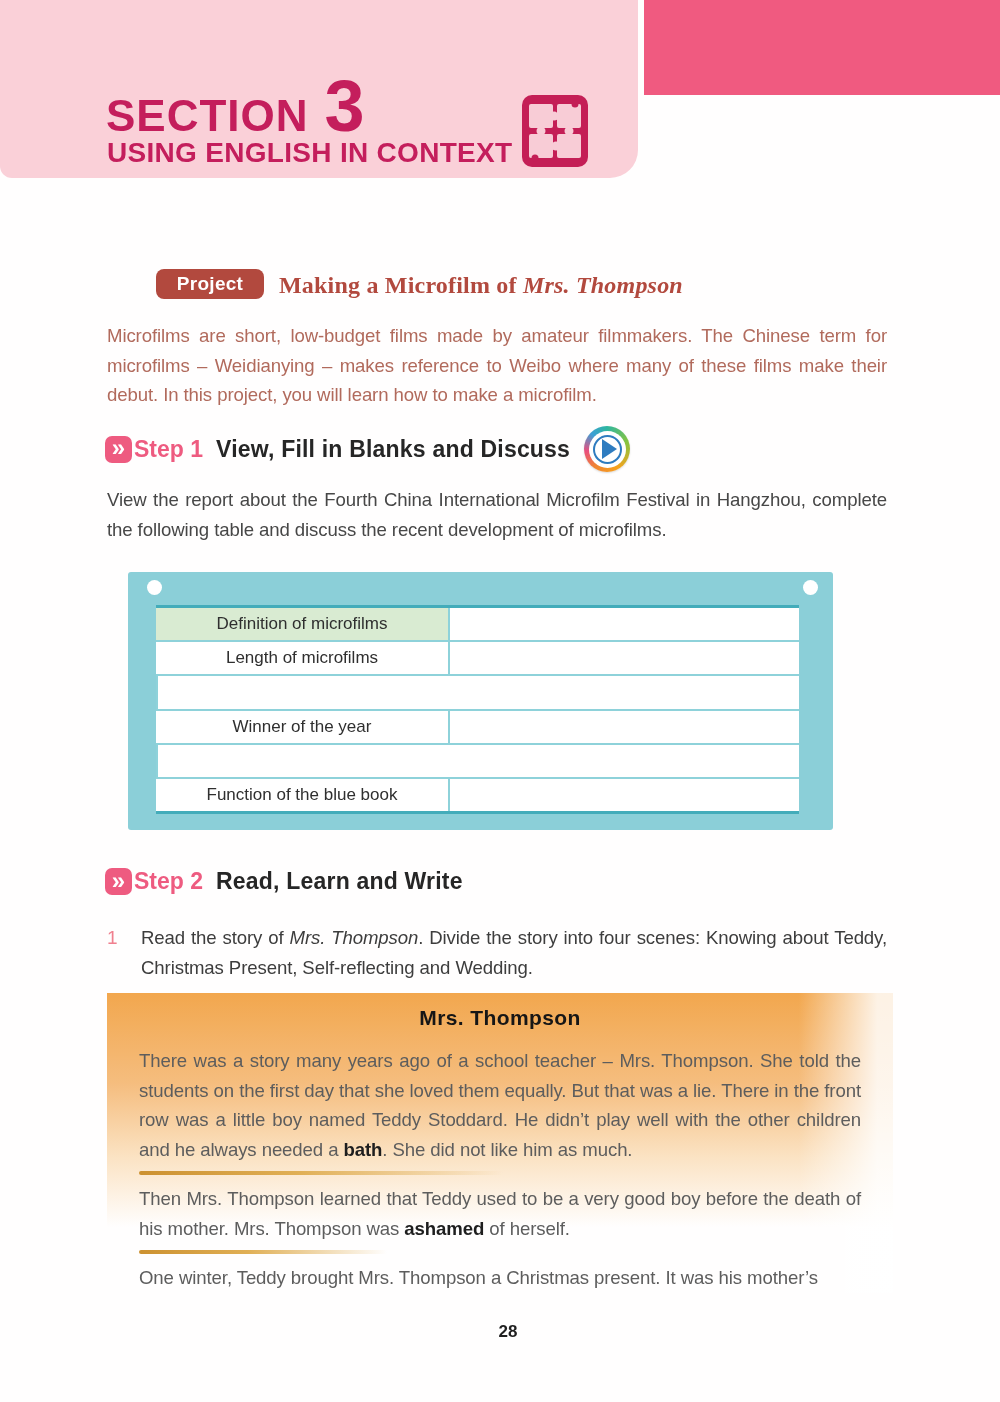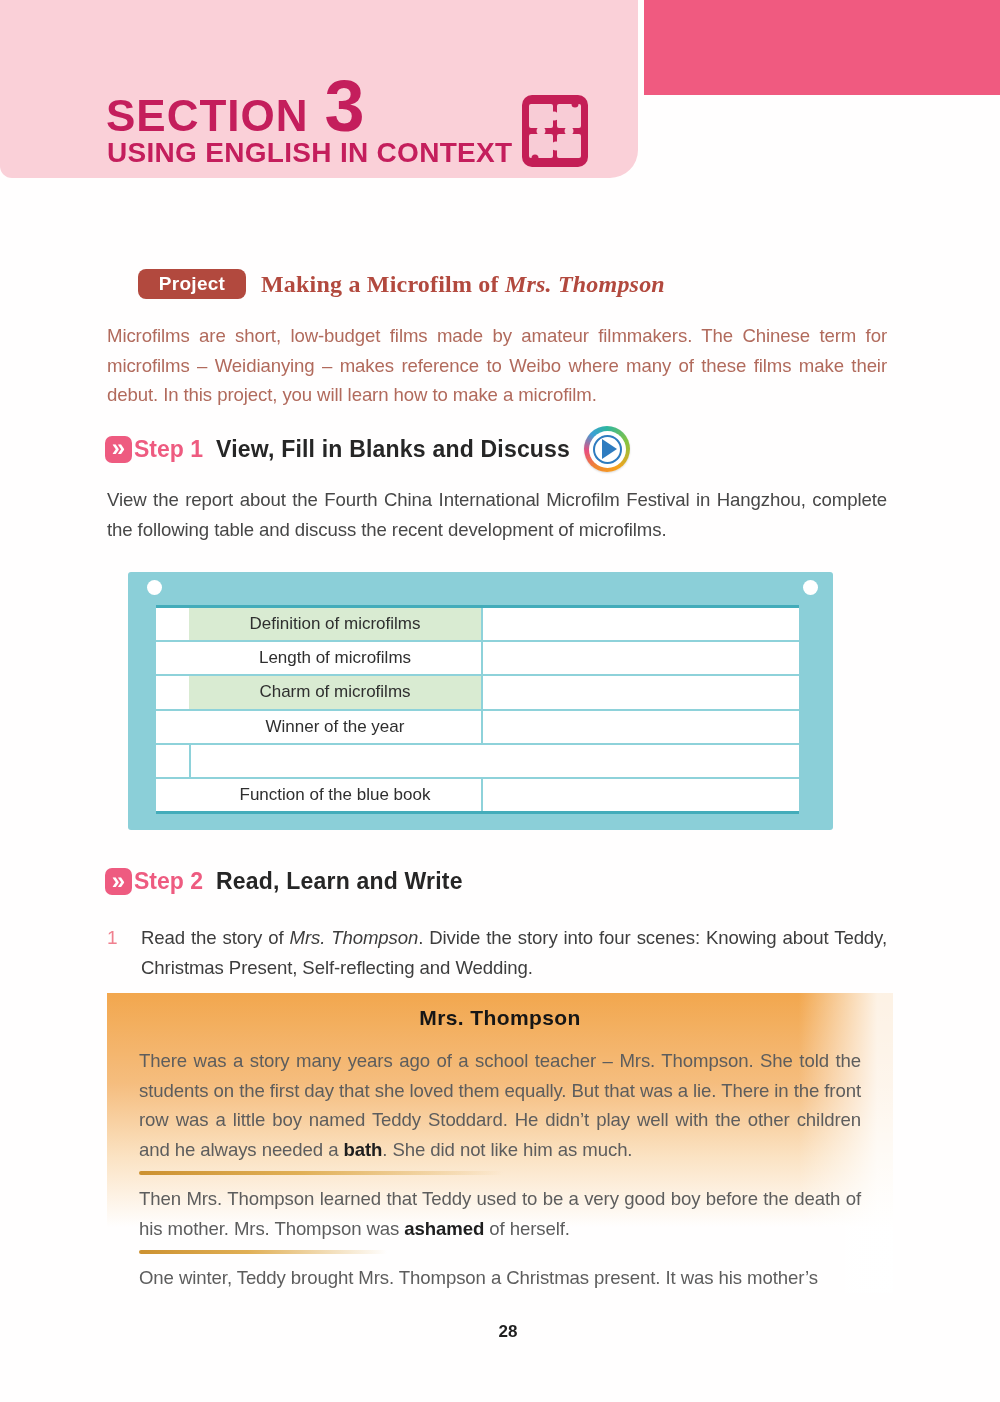--- a/index.html
+++ b/index.html
@@ -11,21 +11,21 @@
   
   .hdr-panel{position:absolute;left:0;top:0;width:638px;height:178px;
     background:#fad0d8;border-radius:0 0 28px 12px;}
   .hdr-bar{position:absolute;left:644px;top:0;right:0;height:95px;background:#f05a80;}
   .section-row{position:absolute;left:106px;top:72px;display:flex;align-items:baseline;color:#c41e5c;}
   .section-word{font-size:44px;font-weight:bold;letter-spacing:1px;}
   .section-num{font-size:72px;font-weight:bold;margin-left:16px;line-height:.95;}
   .section-sub{position:absolute;left:107px;top:137px;font-size:28px;font-weight:bold;color:#c41e5c;letter-spacing:.3px;}
   .puzzle{position:absolute;left:521px;top:94px;width:68px;height:74px;}
   
-  .project-row{position:absolute;left:98px;top:269px;display:flex;align-items:center;padding-left:40px;}
+  .project-row{position:absolute;left:116px;top:269px;display:flex;align-items:flex-end;padding-left:40px;}
   .project-badge{background:#b2493e;color:#fff;font-weight:bold;font-size:19px;
     width:108px;height:30px;border-radius:8px;display:flex;align-items:center;justify-content:center;letter-spacing:.3px;}
   .project-title{margin-left:15px;font-family:"Liberation Serif",serif;font-weight:bold;
     font-size:24px;color:#b2493e;letter-spacing:.2px;}
   .project-title em{font-style:italic;}
   .flow-text{font-size:18.6px;line-height:29.5px;text-align:justify;letter-spacing:-.1px;}
   .intro{position:absolute;left:107px;top:321px;width:780px;color:#b16a5c;}
   
   .step-row{position:absolute;left:105px;display:flex;align-items:center;}
   .step-chip{width:27px;height:27px;border-radius:7px;background:#ee5b80;color:#fff;
@@ -40,21 +40,21 @@
   .play-blue-ring{position:absolute;inset:8.5px;border:2.5px solid #2e7cc0;border-radius:50%;}
   .play-tri{position:absolute;left:18px;top:13px;width:0;height:0;
     border-left:15px solid #2e7cc0;border-top:10px solid transparent;border-bottom:10px solid transparent;}
   .step1-desc{position:absolute;left:107px;top:485px;width:780px;color:#474747;}
   
   .board{position:absolute;left:128px;top:572px;width:705px;height:258px;background:#8bcfd8;border-radius:3px;}
   .hole{position:absolute;top:8px;width:15px;height:15px;border-radius:50%;background:#fff;}
   .hole.left{left:19px}.hole.right{left:675px}
   .grid{position:absolute;left:28px;top:33px;width:643px;height:209px;background:#fff;
     border-top:3px solid #43acba;border-bottom:3px solid #43acba;display:flex;flex-direction:column;box-sizing:border-box;}
-  .trow{flex:1;display:flex;border-bottom:2px solid #8ed2da;padding-left:33px;}
+  .trow{flex:1;display:flex;border-bottom:2px solid #8ed2da;}
   .trow:last-child{border-bottom:none;border-radius:8px;}
   .tlabel{width:292px;display:flex;align-items:center;justify-content:center;
     font-size:17px;color:#2f2f2f;box-sizing:border-box;}
   .trow.green .tlabel{background:#d9ebd2;}
   .tvalue{flex:1;border-left:2px solid #8ed2da;background:#fff;}
   
   .item{position:absolute;left:107px;top:923px;width:780px;display:flex;}
   .item-num{width:34px;flex:0 0 auto;color:#f0808f;font-size:19px;line-height:29.5px;}
   .item-text{flex:1;color:#3d3d3d;}
   .item-text em{font-style:italic;}
@@ -128,21 +128,20 @@
     <div class="grid">
       <div class="trow green">
         <div class="tlabel">Definition of microfilms</div>
         <div class="tvalue"></div>
       </div>
       <div class="trow">
         <div class="tlabel">Length of microfilms</div>
         <div class="tvalue"></div>
       </div>
       <div class="trow green">
-        <div class="tlabel">Charm of microfilms</div>
         <div class="tvalue"></div>
       </div>
       <div class="trow">
         <div class="tlabel">Winner of the year</div>
         <div class="tvalue"></div>
       </div>
       <div class="trow green">
         <div class="tvalue"></div>
       </div>
       <div class="trow">

